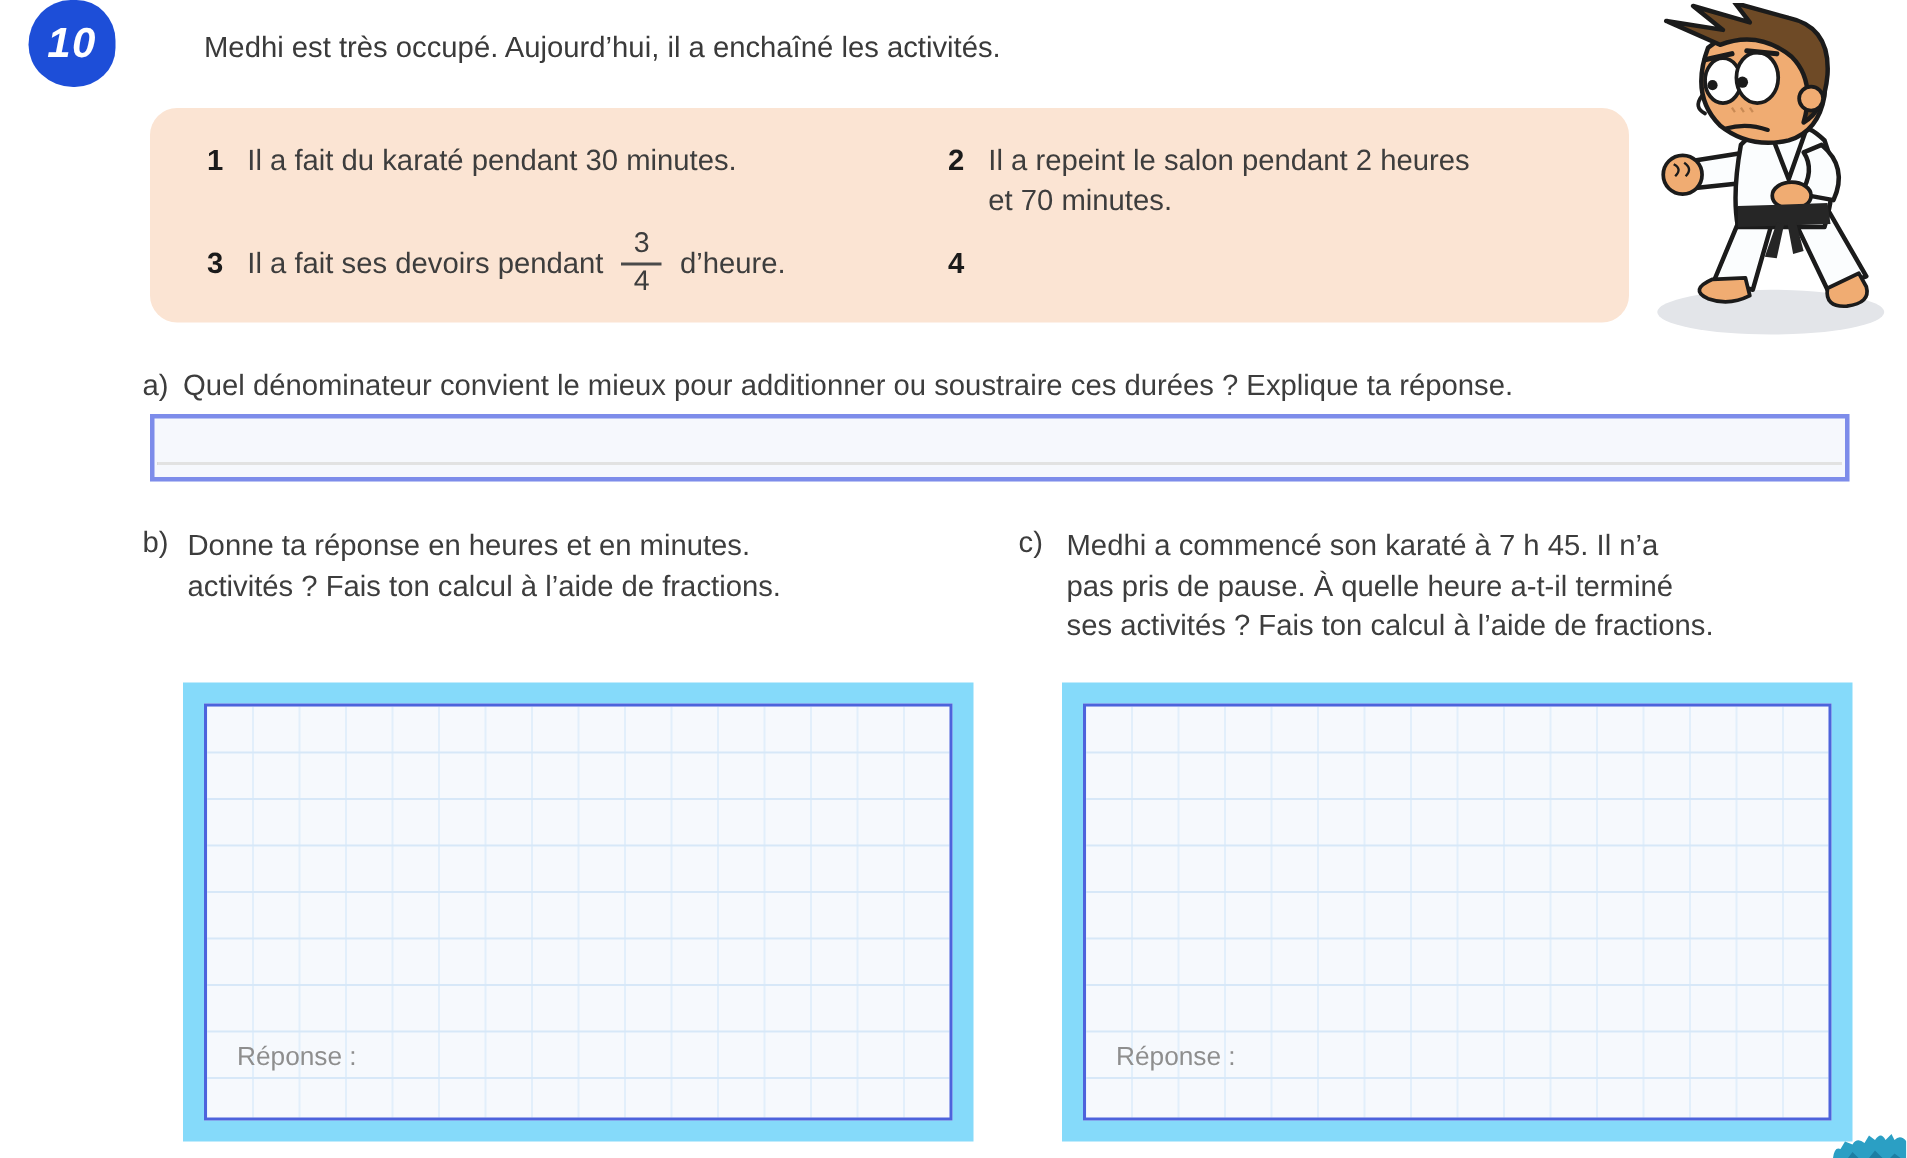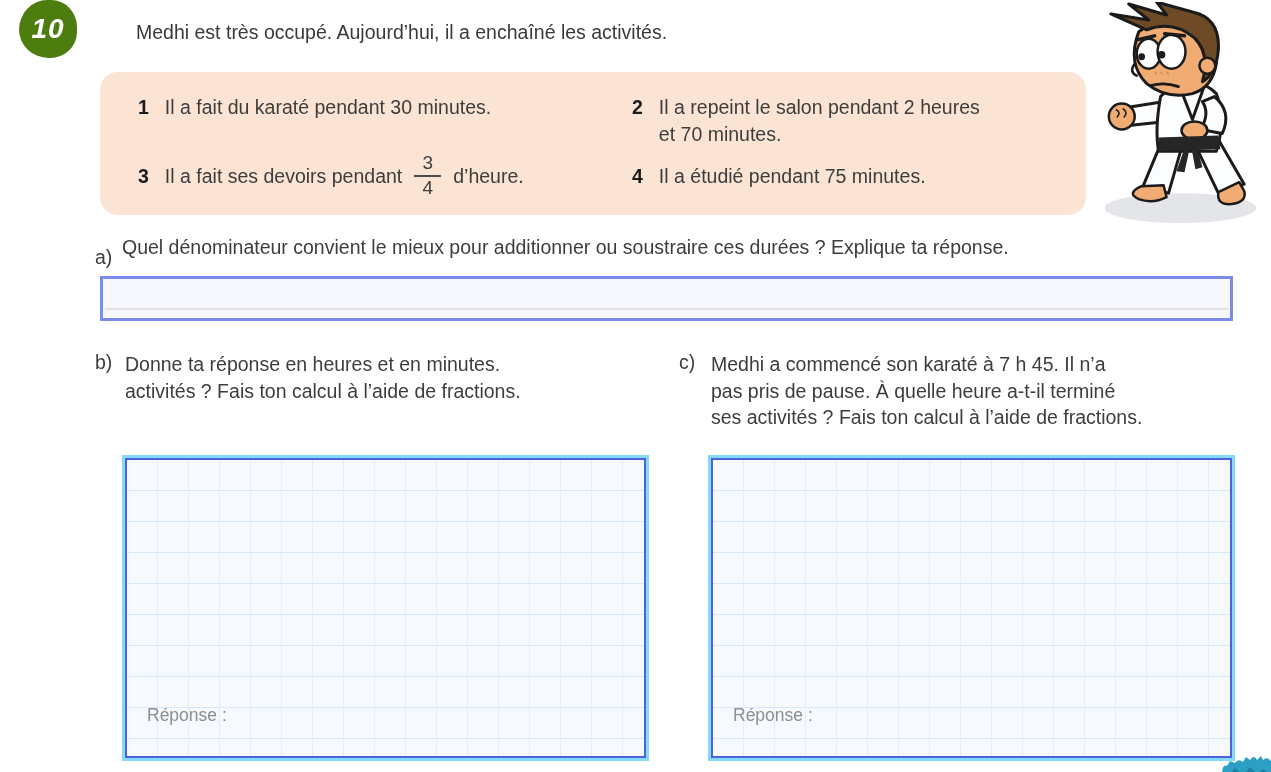--- a/index.html
+++ b/index.html
@@ -9,21 +9,21 @@
     background:#ffffff;
     font-family:"Liberation Sans", sans-serif;
     color:#3d3d3d;
     overflow:hidden;
   }
   .abs { position:absolute; }
 
   
   .badge {
     left:19px; top:0px; width:58px; height:58px;
-    background:#4d7c0f;
+    background:#1d4ed8;
     border-radius:52% 48% 50% 55% / 55% 50% 48% 52%;
     display:flex; align-items:center; justify-content:center;
     color:#ffffff; font-size:28px; font-weight:700; font-style:italic;
     letter-spacing:1px;
     text-align:center;
   }
 
   .title {
     left:95px; top:21px;
     font-size:19.5px; white-space:nowrap; color:#3a3a3a;margin-left:41px;
@@ -44,42 +44,42 @@
   .item-3 { left:38px; top:74px; height:60px; align-items:center; }
   .item-4 { left:532px; top:74px; height:60px; align-items:center; }
   .fraction {
     display:inline-flex; flex-direction:column; align-items:center;
     margin:0 12px; font-size:19px; line-height:1.1; color:#3d3d3d;
   }
   .fraction .bar { width:27px; height:0; border-top:2px solid #4a4a4a; margin:1px 0; }
 
   
   .qa-label { left:95px; top:246px; font-size:19.5px; }
-  .qa-text  { left:122px; top:236px; font-size:19.5px; white-space:nowrap;text-align:right; }
+  .qa-text  { left:122px; top:246px; font-size:19.5px; white-space:nowrap;text-align:right; }
   .answer-line {
     left:100px; top:276px; width:1133px; height:45px;
     background:#f6f8fd; border:3px solid #7d8cea;
   }
   .answer-line .rule {
     position:absolute; left:2px; right:2px; bottom:8px; height:2px;
     background:#a9a9a9; border-bottom:2px solid #e2e2e2;
   }
 
   
   .q-label { font-size:19.5px; }
   .q-lines { font-size:19.5px; line-height:26.5px; white-space:nowrap; }
   .qb-label { left:95px;  top:351px; }
   .qb-lines { left:125px; top:351px; }
   .qc-label { left:679px; top:351px; }
   .qc-lines { left:711px; top:351px; }
 
   
   .grid-box {
     position:absolute; top:455px; width:527px; height:306px;
-    background:#85dafa; padding:3px;
+    background:#85dafa; padding:14px;
   }
   .grid-box.b { left:122px; }
   .grid-box.c { left:708px; }
   .grid-inner {
     position:relative; width:100%; height:100%;
     border:2px solid #4d63dc;
     background-color:#f6f9fd;
     background-image:
       linear-gradient(#d7e8f8 1px, transparent 1px),
       linear-gradient(90deg, #e2effb 1px, transparent 1px);
@@ -120,21 +120,20 @@
     <span>Il a fait ses devoirs pendant</span>
     <span class="fraction">
       <span>3</span>
       <span class="bar"></span>
       <span>4</span>
     </span>
     <span>d’heure.</span>
   </div>
   <div class="item item-4">
     <span class="num">4</span>
-    <span>Il a étudié pendant 75 minutes.</span>
   </div>
 </div>
 
 <svg class="abs kid" viewBox="0 0 175 225" aria-hidden="true">
   <ellipse cx="86" cy="207" rx="76" ry="15" fill="#e3e5e9"></ellipse>
 
   <path d="M68 138 L48 186 L74 192 L86 150 Z" fill="#fbfdfe" stroke="#1b1b1b" stroke-width="3" stroke-linejoin="round"></path>
   <path d="M100 142 L124 192 L150 183 L124 138 Z" fill="#fbfdfe" stroke="#1b1b1b" stroke-width="3" stroke-linejoin="round"></path>
 
   <path d="M47 185 q-16 7 -3 13 q14 5 28 -2 l-3 -12 Z" fill="#f0ac72" stroke="#1b1b1b" stroke-width="2.5" stroke-linejoin="round"></path>

